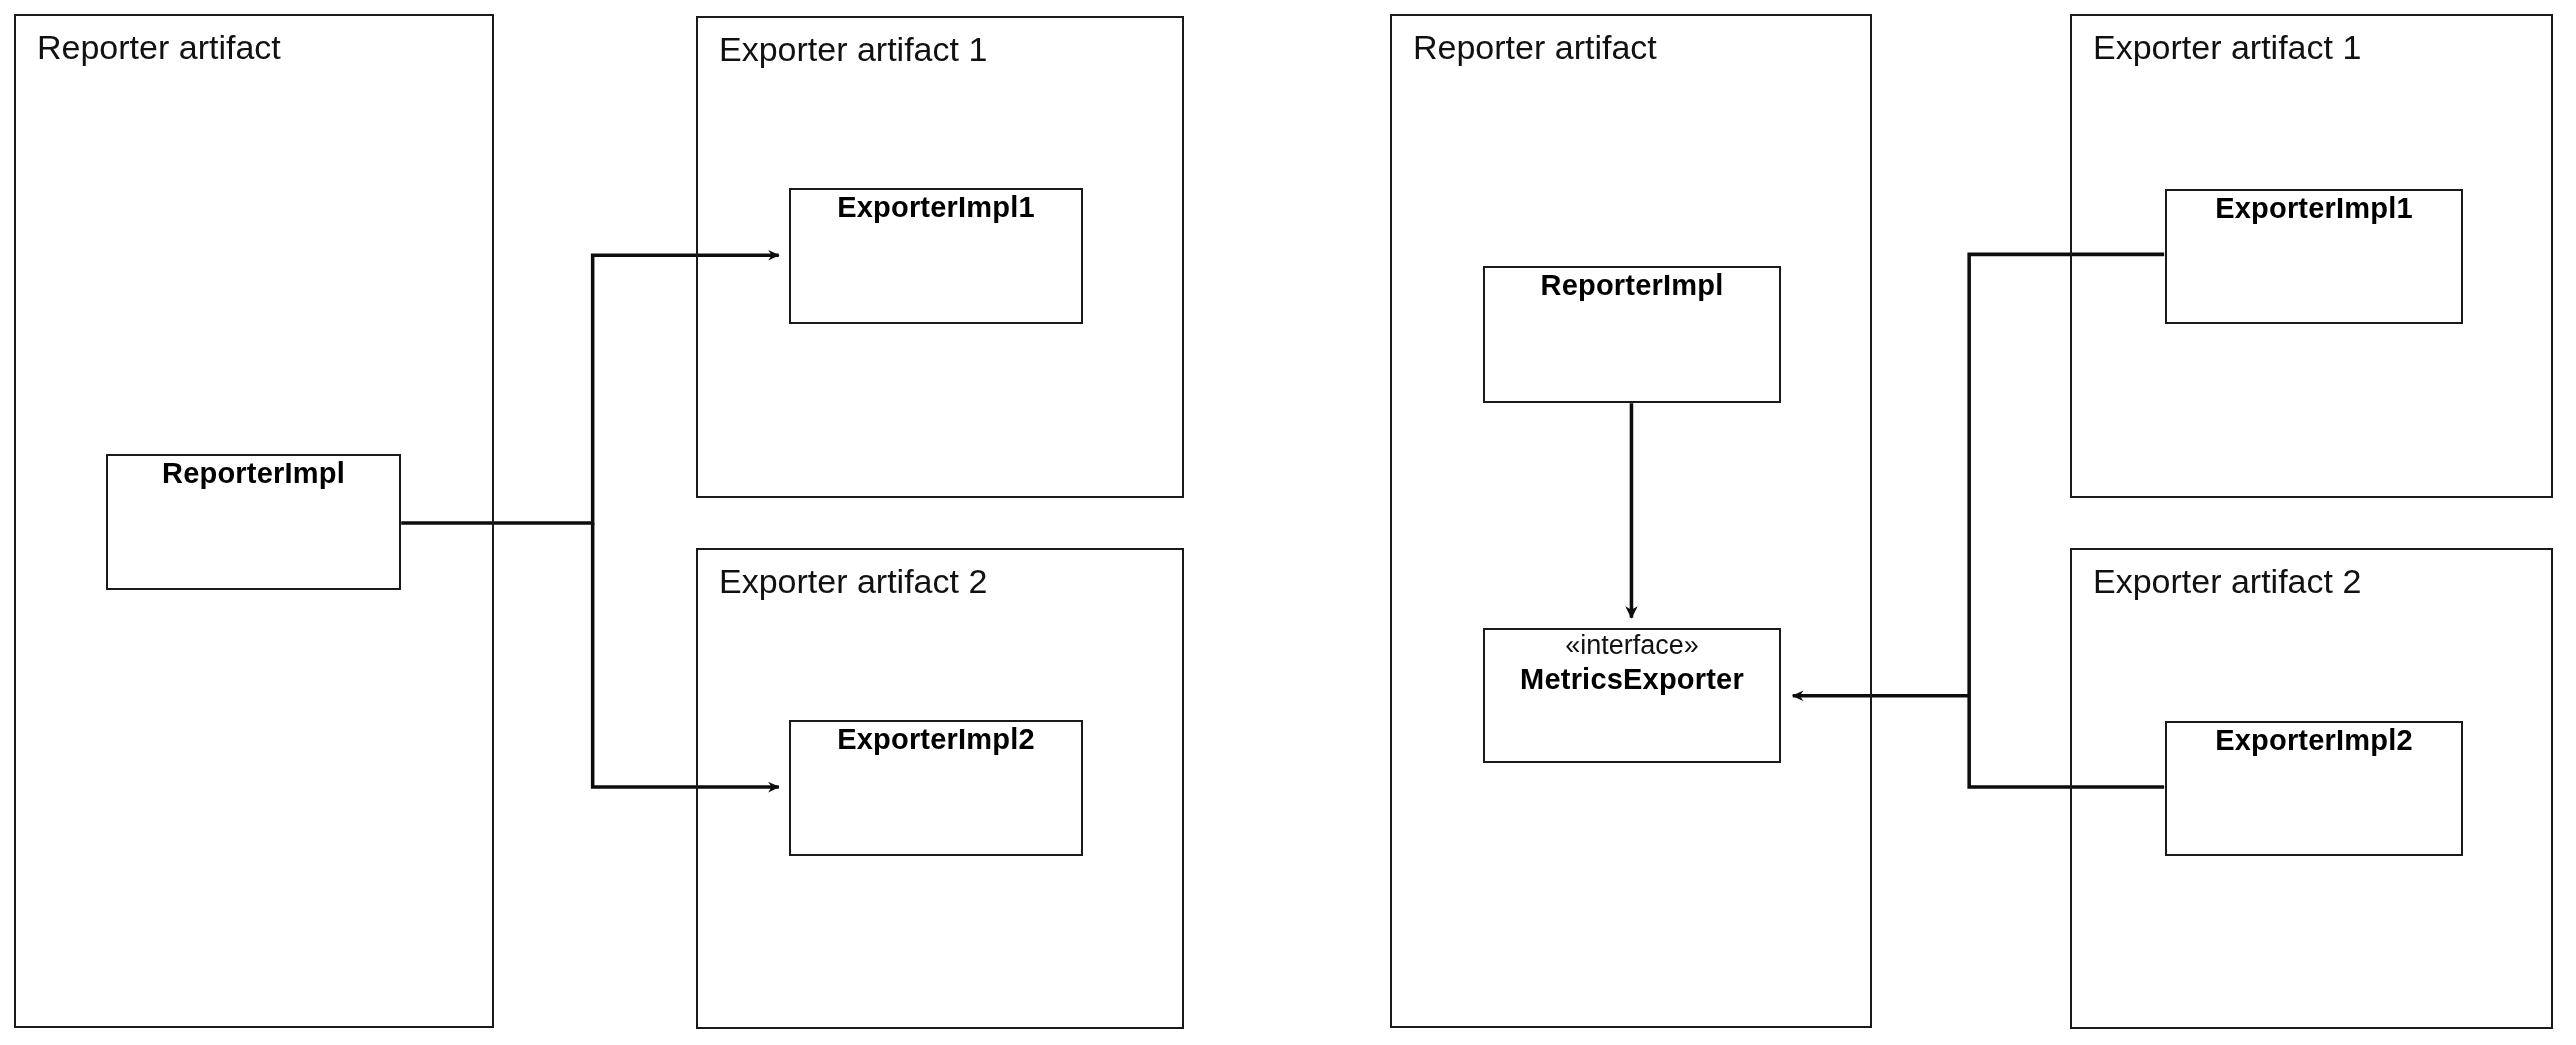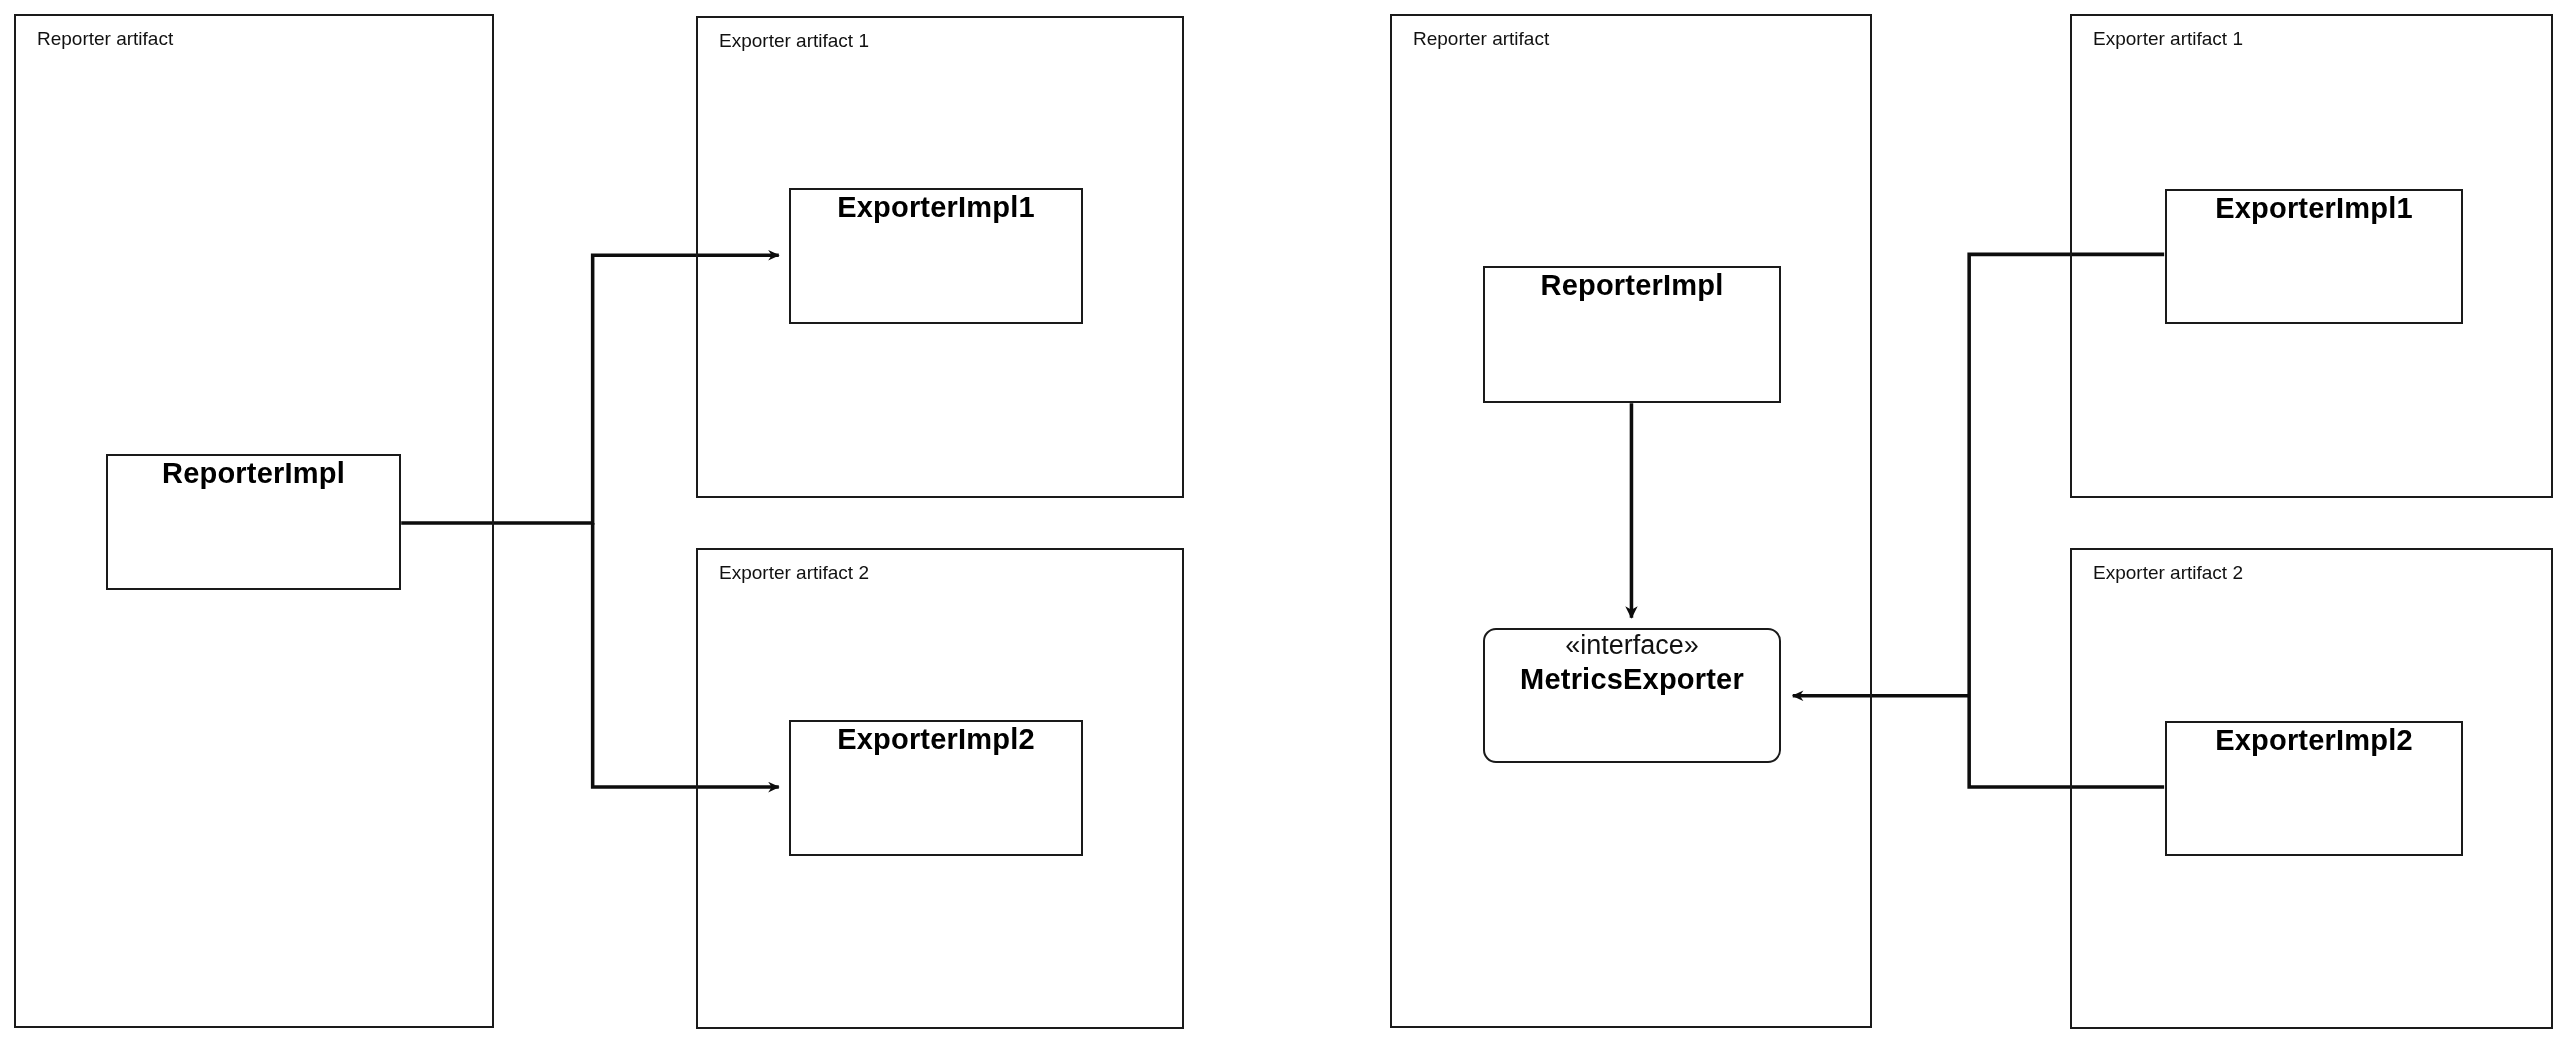--- a/index.html
+++ b/index.html
@@ -31,21 +31,21 @@
   .artifact {
     position: absolute;
     box-sizing: border-box;
     border: 2.7px solid #1a1a1a;
     background: transparent;
   }
   .artifact-label {
     position: absolute;
     left: 21px;
     top: 12.4px;
-    font-size: 19px;
+    font-size: 34px;
     line-height: 1.15;
     font-weight: normal;
     color: #111111;
     white-space: nowrap;
     font-family: "Liberation Sans", sans-serif;
   }
   
   .node {
     position: absolute;
     box-sizing: border-box;
@@ -140,21 +140,21 @@
   </div>
 
   <div class="artifact" style="left:2070px; top:548px; width:483px; height:481px;">
     <div class="artifact-label">Exporter artifact 2</div>
   </div>
 
   <div class="node" style="left:1483px; top:266px; width:298px; height:137px;">
     <div class="node-name">ReporterImpl</div>
   </div>
 
-  <div class="node" style="left:1483px; top:628px; width:298px; height:135px;border-radius:13px;">
+  <div class="node" style="left:1483px; top:628px; width:298px; height:135px;">
     <div class="node-stereotype">«interface»</div>
     <div class="node-name">MetricsExporter</div>
   </div>
 
   <div class="node" style="left:2165px; top:189px; width:298px; height:135px;">
     <div class="node-name">ExporterImpl1</div>
   </div>
 
   <div class="node" style="left:2165px; top:721px; width:298px; height:135px;">
     <div class="node-name">ExporterImpl2</div>

